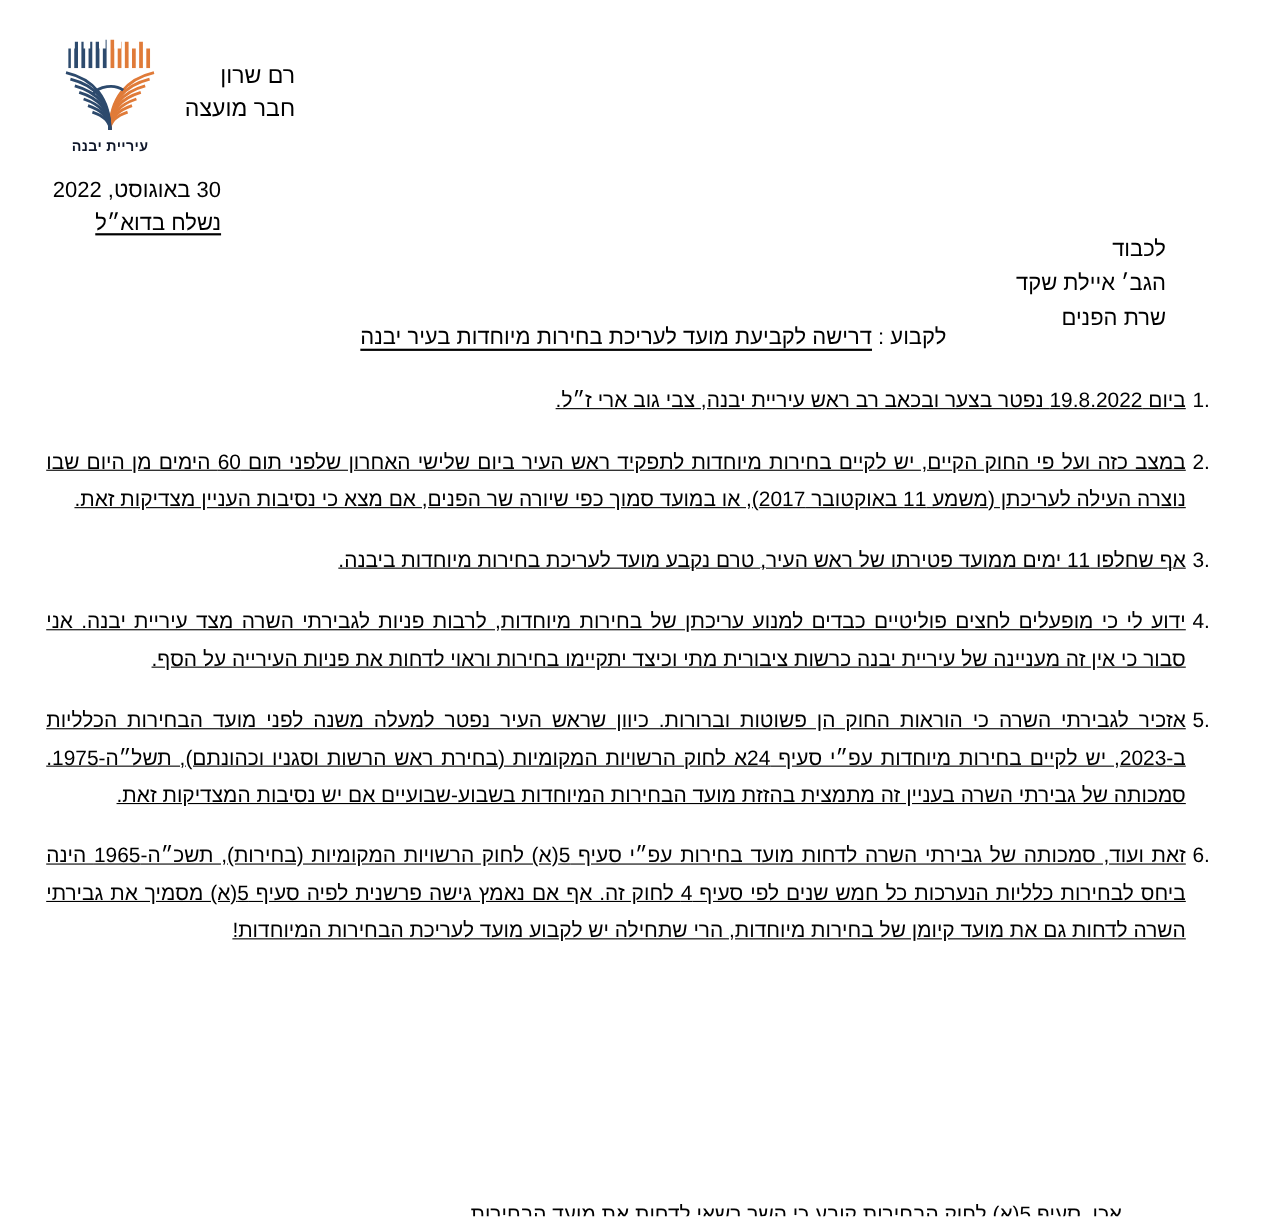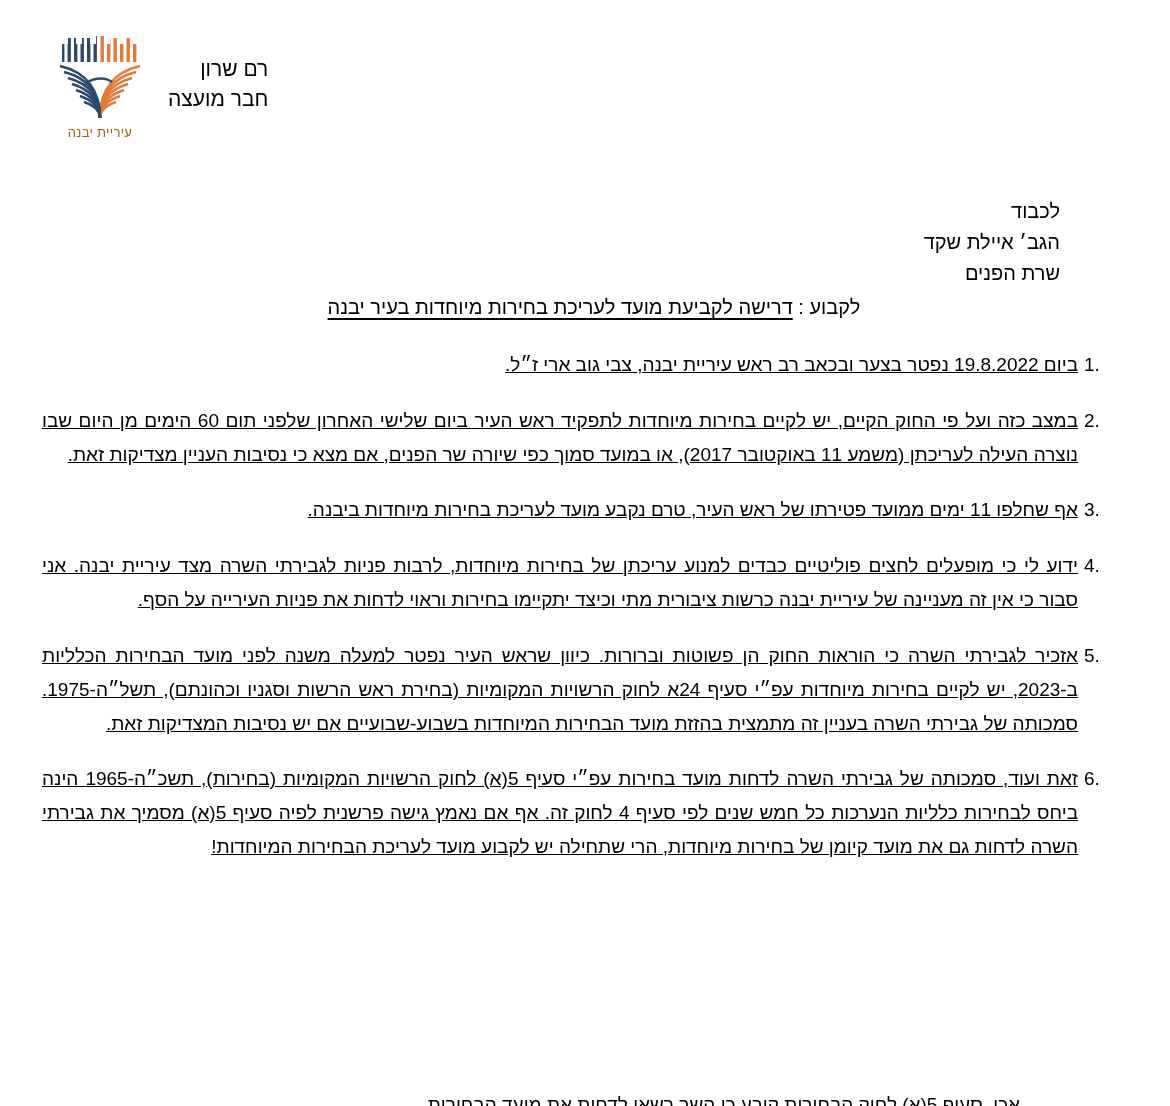--- a/index.html
+++ b/index.html
@@ -55,22 +55,22 @@
     flex: none;
   }
   .logo svg { display: block; }
   .logo-caption {
     position: absolute;
     bottom: 0px;
     left: 0;
     right: 0;
     text-align: center;
     font-size: 13px;
-    font-weight: normal;
-    color: #a16207;
+    font-weight: bold;
+    color: #0f172a;
     letter-spacing: 0.3px;
   }
 
   
   .date-block {
     position: absolute;
     top: 158px;
     left: 48px;
     text-align: right;
     direction: rtl;
@@ -81,21 +81,21 @@
   .email-note {
     display: inline-block;
     text-decoration: underline;
     text-underline-offset: 3px;
     white-space: nowrap;
   }
 
   
   .addressee {
     position: absolute;
-    top: 196px;
+    top: 212px;
     right: 110px;
     text-align: right;
     direction: rtl;
     font-size: 20px;
     line-height: 1.55;
     margin-left: 24px;
   }
   .addressee span { display: block; white-space: nowrap; }
   .addressee .ministry {
     text-underline-offset: 3px;
@@ -238,20 +238,24 @@
       </svg>
       <div class="logo-caption">עיריית יבנה</div>
     </div>
 
     <div class="sender-block">
       <span class="sender-name">רם שרון</span>
       <span class="sender-role">חבר מועצה</span>
     </div>
   </div>
 
+  <div class="date-block">
+    <span class="date-line">30 באוגוסט, 2022</span>
+    <span class="email-note">נשלח בדוא״ל</span>
+  </div>
 
   <div class="addressee">
     <span>לכבוד</span>
     <span>הגב׳ איילת שקד</span>
     <span><span class="ministry">שרת הפנים</span></span>
   </div>
 
   <div class="subject">
     <span class="subject-label">לקבוע : </span><span class="subject-inner">דרישה לקביעת מועד לעריכת בחירות מיוחדות בעיר יבנה</span>
   </div>

